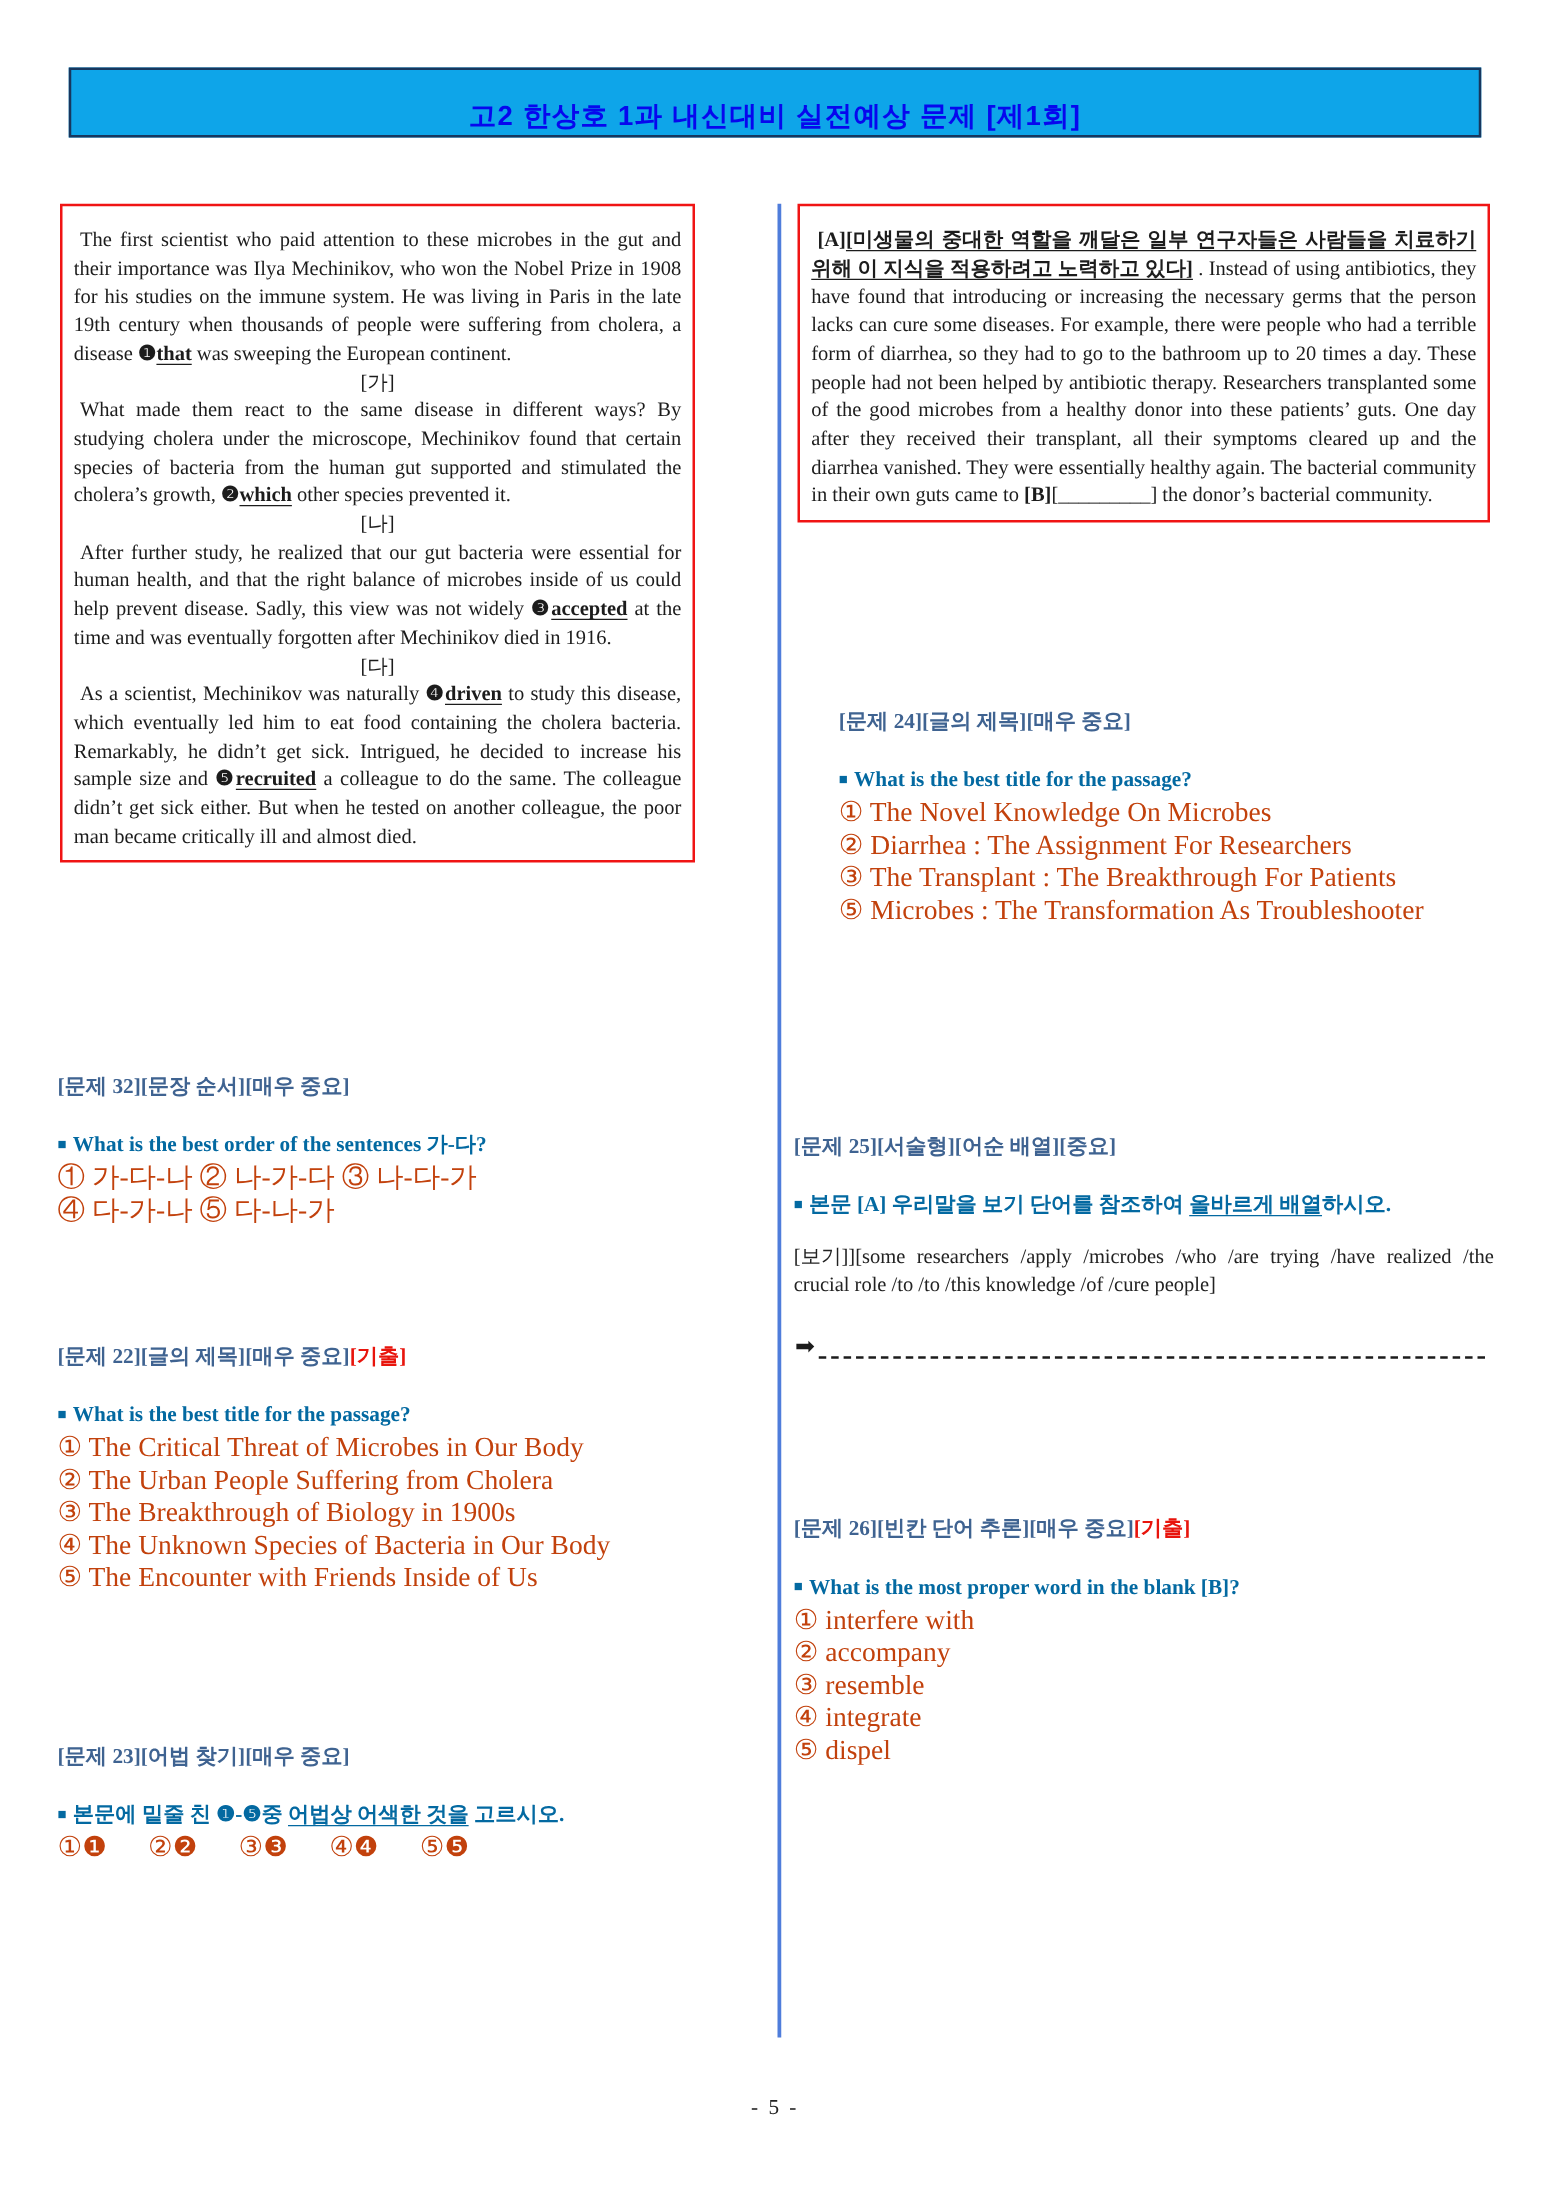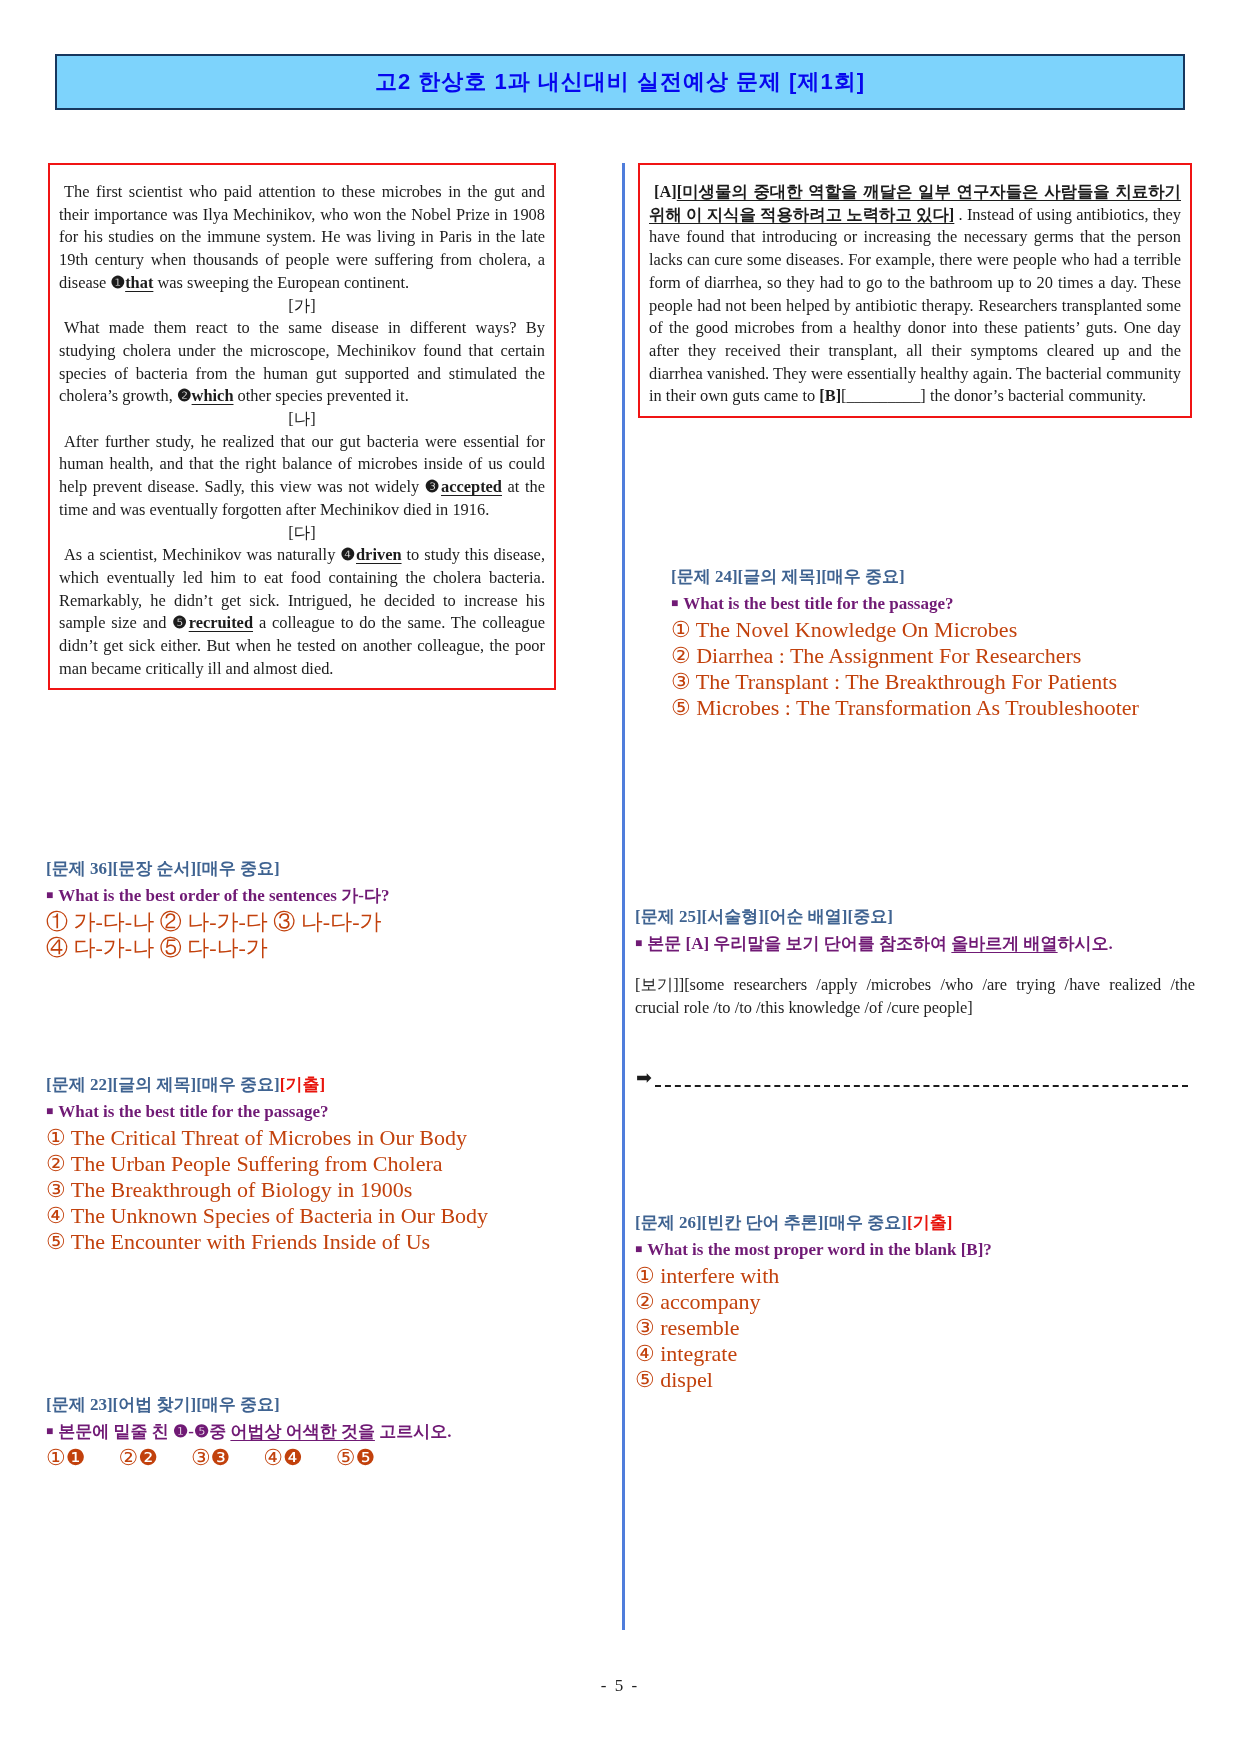--- a/index.html
+++ b/index.html
@@ -9,23 +9,23 @@
     margin: 0 auto;
     background: #ffffff;
     font-family: "Liberation Serif", "DejaVu Serif", serif;
     color: #1c1c1c;
     overflow: hidden;
   }
   
   .header-box {
     position: absolute; left: 55px; top: 54px;
     width: 1126px; height: 52px;
-    background: #7dd3fc;
+    background: #0ea5e9;
     border: 2px solid #17375e;
-    display: flex; align-items: center; justify-content: center;
+    display: flex; align-items: flex-end; justify-content: center;
   }
   .header-title {
     font-family: "Liberation Sans", "DejaVu Sans", sans-serif;
     font-weight: bold; font-size: 22px; letter-spacing: 1px;
     color: #0707ee;
   }
   
   .divider {
     position: absolute; left: 622px; top: 163px;
     width: 3px; height: 1467px;
@@ -52,22 +52,22 @@
   .b { font-weight: bold; }
   .u { text-decoration: underline; text-underline-offset: 3px; text-align: right; }
   .r { color: #e8140c; }
   
   .qblock { position: absolute; }
   .qlabel {
     color: #3f6391; font-weight: bold;
     font-size: 17px; line-height: 26px;
   }
   .qtext {
-    font-weight: bold; color: #701a75;
-    font-size: 17px; line-height: 26px;
+    font-weight: bold; color: #0369a1;
+    font-size: 17px; line-height: 26px; margin-top: 20px;
   }
   .bullet { font-size: 12px; vertical-align: 2px; margin-right: 5px; font-weight: normal; }
   .opt {
     font-size: 22px; line-height: 26px; color: #c2410c;
     white-space: pre-wrap;
   }
   .boki {
     font-size: 16.4px; line-height: 23px; color: #222;
     text-align: justify; margin-top: 16px;
   }
@@ -103,21 +103,21 @@
     <p class="para ind"><span>After further study, he realized that our gut bacteria were essential for human health, and that the right balance of microbes inside of us could help prevent disease. Sadly, this view was not widely </span><span class="b">❸</span><span class="b u">accepted</span><span> at the time and was eventually forgotten after Mechinikov died in 1916.</span></p>
     <p class="plabel">[다]</p>
     <p class="para ind"><span>As a scientist, Mechinikov was naturally </span><span class="b">❹</span><span class="b u">driven</span><span> to study this disease, which eventually led him to eat food containing the cholera bacteria. Remarkably, he didn’t get sick. Intrigued, he decided to increase his sample size and </span><span class="b">❺</span><span class="b u">recruited</span><span> a colleague to do the same. The colleague didn’t get sick either. But when he tested on another colleague, the poor man became critically ill and almost died.</span></p>
   </div>
 
   <div class="pbox pbox-right">
     <p class="para ind"><span class="b">[A]</span><span class="b u">[미생물의 중대한 역할을 깨달은 일부 연구자들은 사람들을 치료하기 위해 이 지식을 적용하려고 노력하고 있다]</span><span> . Instead of using antibiotics, they have found that introducing or increasing the necessary germs that the person lacks can cure some diseases. For example, there were people who had a terrible form of diarrhea, so they had to go to the bathroom up to 20 times a day. These people had not been helped by antibiotic therapy. Researchers transplanted some of the good microbes from a healthy donor into these patients’ guts. One day after they received their transplant, all their symptoms cleared up and the diarrhea vanished. They were essentially healthy again. The bacterial community in their own guts came to </span><span class="b">[B]</span><span>[_________]</span><span> the donor’s bacterial community.</span></p>
   </div>
 
   <div class="qblock" style="left:46px; top:856px; width:512px;">
-    <div class="qlabel"><span>[문제 36][문장 순서][매우 중요]</span></div>
+    <div class="qlabel"><span>[문제 32][문장 순서][매우 중요]</span></div>
     <div class="qtext"><span class="bullet">■</span><span><span>What is the best order of the sentences 가-다?</span></span></div>
     <div class="opt">① 가-다-나 ② 나-가-다 ③ 나-다-가</div>
     <div class="opt">④ 다-가-나 ⑤ 다-나-가</div>
   </div>
 
   <div class="qblock" style="left:46px; top:1072px; width:512px;">
     <div class="qlabel"><span>[문제 22][글의 제목][매우 중요]</span><span class="r">[기출]</span></div>
     <div class="qtext"><span class="bullet">■</span><span><span>What is the best title for the passage?</span></span></div>
     <div class="opt">① The Critical Threat of Microbes in Our Body</div>
     <div class="opt">② The Urban People Suffering from Cholera</div>

